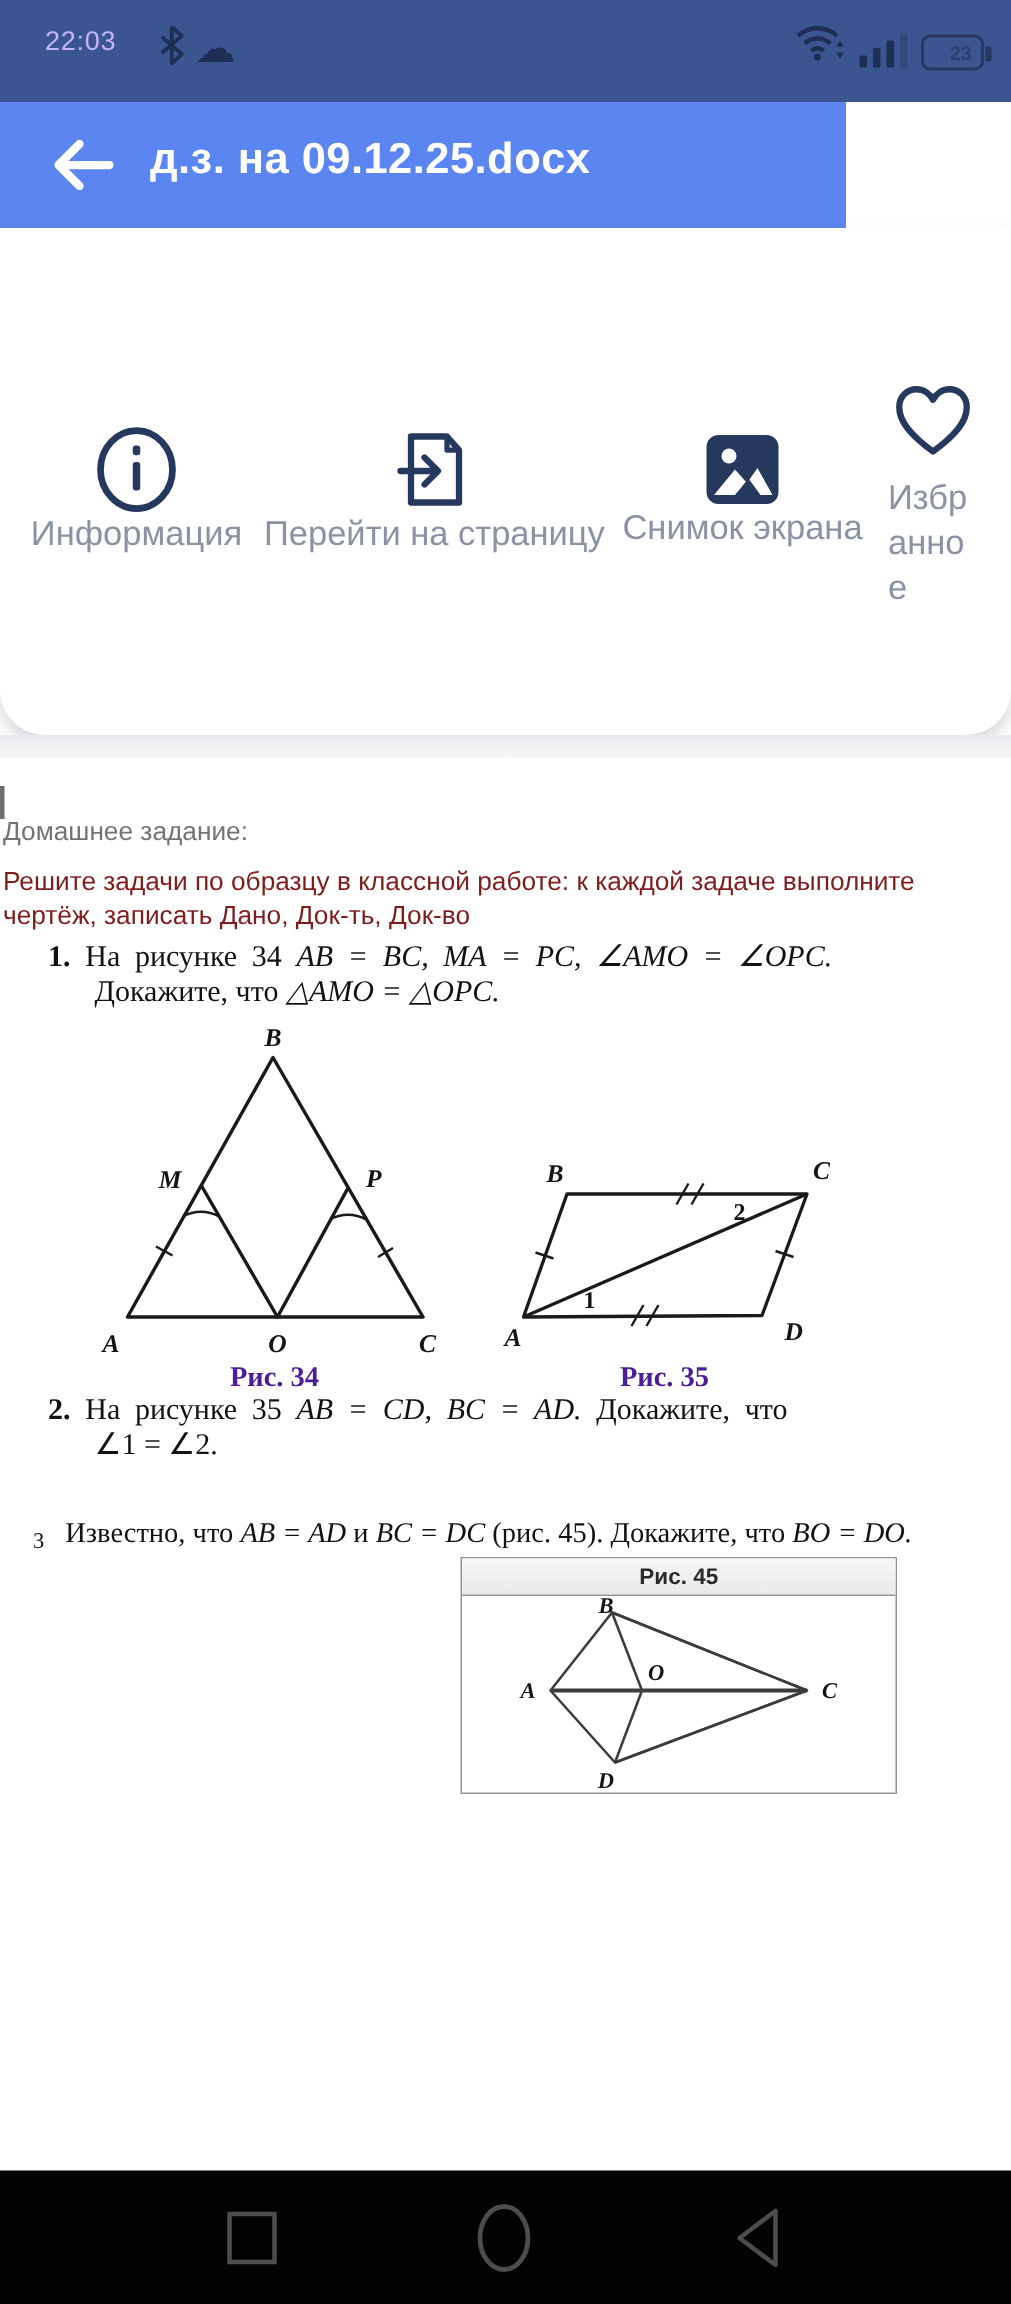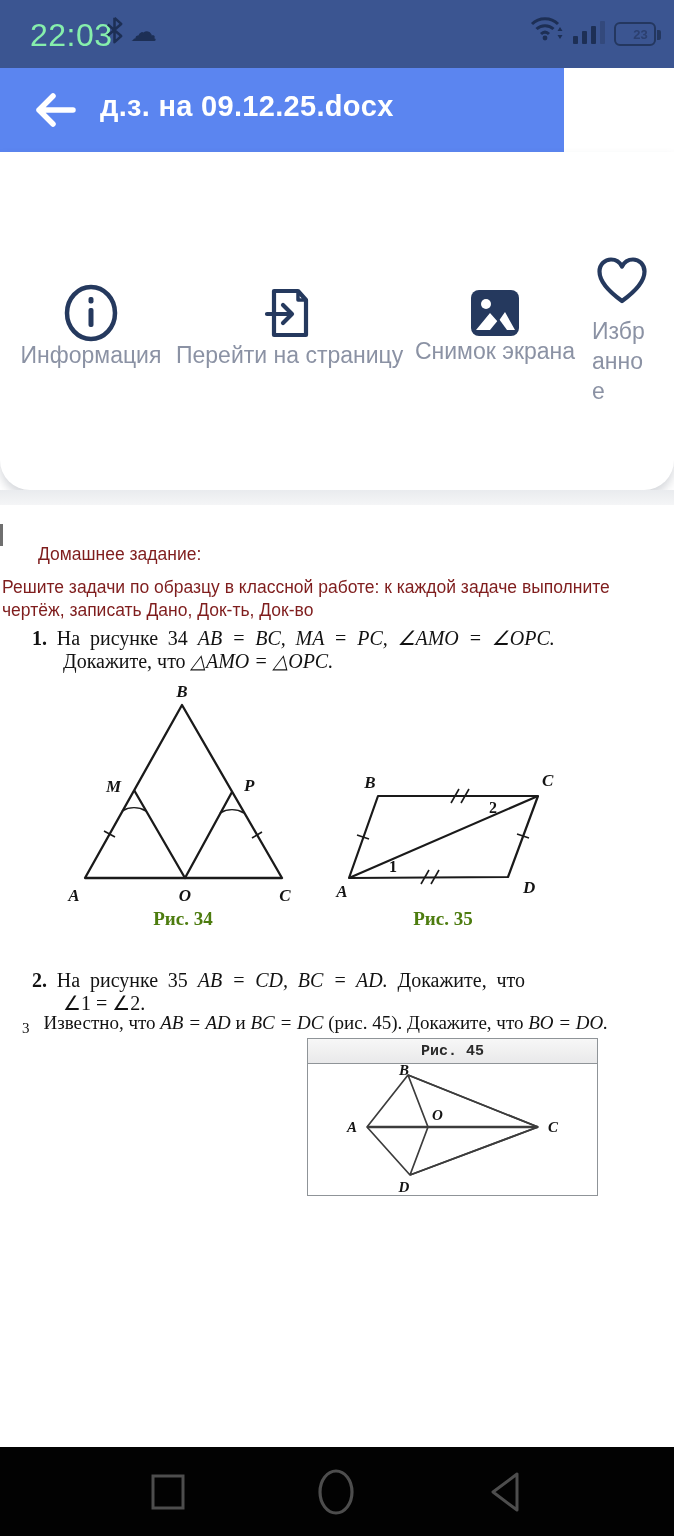--- a/index.html
+++ b/index.html
@@ -2,21 +2,21 @@
 <html><head>
 <meta charset="utf-8">
 <style>
   html,body{margin:0;padding:0;background:#dfe2e6;}
   *{box-sizing:border-box;}
   .screen{position:relative;width:674px;height:1536px;margin:0 auto;overflow:hidden;
           background:#ffffff;font-family:"Liberation Sans",sans-serif;}
 
   
   .status-bar{position:absolute;left:0;top:0;width:674px;height:68px;background:#3b5591;}
-  .sb-time{position:absolute;left:30px;top:17px;font-size:32px;font-weight:500;color:#86efac;letter-spacing:.5px;}
+  .sb-time{position:absolute;left:30px;top:17px;font-size:18px;font-weight:500;color:#c4b5fd;letter-spacing:.5px;}
   .sb-left-icons{position:absolute;left:106px;top:16px;display:flex;align-items:center;gap:7px;}
   .sb-cloud{font-size:27px;color:#1d2f55;line-height:30px;font-family:"DejaVu Sans",sans-serif;}
   .sb-right{position:absolute;right:18px;top:15px;display:flex;align-items:flex-end;gap:9px;}
   .sig-bars{display:flex;align-items:flex-end;gap:4px;height:24px;padding-bottom:2px;}
   .sig-bars i{display:block;width:5px;background:#1d2f55;border-radius:1px;}
   .sig-bars i.faint{background:#33497c;}
   .battery{position:relative;width:42px;height:24px;border:2.5px solid #24375f;border-radius:6px;
            display:flex;align-items:center;justify-content:center;padding-left:11px;}
   .battery .lvl{font-size:13px;color:#2c4070;font-weight:700;}
   .battery .tip{position:absolute;right:-7px;top:6px;width:4px;height:10px;background:#24375f;border-radius:0 2px 2px 0;}
@@ -35,43 +35,43 @@
   .tb-item.fav{text-align:left;}
   .tb-item.fav .tb-label{white-space:normal;word-break:break-all;line-height:30px;width:58px;margin-top:10px;}
 
   
   .sheet-gap{position:absolute;left:0;top:490px;width:674px;height:26px;
              background:linear-gradient(#e9ebee,#fdfdfd);}
 
   
   .doc{position:absolute;left:0;top:505px;width:674px;height:942px;background:#ffffff;}
   .cursor-bar{position:absolute;left:0;top:19px;width:3px;height:22px;background:#6f6f6f;}
-  .doc-heading{position:absolute;left:2px;top:39px;font-size:17.5px;color:#7f1d1d;margin-left:36px;}
+  .doc-heading{position:absolute;left:2px;top:39px;font-size:17.5px;color:#737373;}
   .doc-intro{position:absolute;left:2px;top:71px;width:652px;font-size:17.5px;line-height:23px;color:#7f1d1d;}
 
   .serif{font-family:"Liberation Serif","DejaVu Serif",serif;}
   .math{font-style:italic;font-family:Liberation Serif, serif;}
   .task{position:absolute;color:#121212;font-size:20px;line-height:23px;}
   .task .num{font-weight:700;}
   .spread{word-spacing:.24em;}
   .t-line{white-space:nowrap;}
 
   .fig-caption{position:absolute;top:403px;width:120px;text-align:center;
-               font-family:"Liberation Serif","DejaVu Serif",serif;font-weight:700;font-size:19px;color:#4d7c0f;}
+               font-family:"Liberation Serif","DejaVu Serif",serif;font-weight:700;font-size:19px;color:#4c1d95;}
 
   svg text{font-family:"Liberation Serif","DejaVu Serif",serif;}
   .geo-label{font-size:17px;font-style:italic;font-weight:700;fill:#141414;}
   .geo-num{font-size:16px;font-weight:700;fill:#141414;font-style:normal;}
 
   
   .fig45-box{position:absolute;left:307px;top:533px;width:291px;height:158px;
              border:1px solid #8f9498;background:#ffffff;}
   .fig45-head{height:25px;border-bottom:1px solid #8f9498;background:linear-gradient(#f7f7f7,#e9e9ea);
               display:flex;align-items:center;justify-content:center;
-              font-size:15px;font-weight:700;color:#2a2a2a;font-family:Liberation Mono, monospace;}
+              font-size:15px;font-weight:700;color:#2a2a2a;}
 
   
   .nav-bar{position:absolute;left:0;top:1447px;width:674px;height:89px;background:#020202;}
   .nav-ic{position:absolute;top:0;width:60px;height:89px;display:flex;align-items:center;justify-content:center;}
 </style>
 </head>
 <body>
 
 <div class="screen">
 
@@ -220,21 +220,21 @@
       <text class="geo-label" x="212" y="41" text-anchor="start">C</text>
       <text class="geo-label" x="12" y="152" text-anchor="middle">A</text>
       <text class="geo-label" x="193" y="148" text-anchor="start">D</text>
       <text class="geo-num" x="63" y="127" text-anchor="middle">1</text>
       <text class="geo-num" x="163" y="68" text-anchor="middle">2</text>
     </svg>
 
     <div class="fig-caption" style="left:123px;">Рис. 34</div>
     <div class="fig-caption" style="left:383px;">Рис. 35</div>
 
-    <div class="task serif" style="left:32px;top:464px;">
+    <div class="task serif" style="left:32px;top:424px;">
       <div class="t-line spread">
         <span class="num">2.</span>
         <span>На рисунке 35</span>
         <span class="math">AB = CD, BC = AD.</span>
         <span>Докажите, что</span>
       </div>
       <div class="t-line" style="margin-left:31px;">
         <span class="math" style="font-style:normal;">∠1 = ∠2.</span>
       </div>
     </div>

